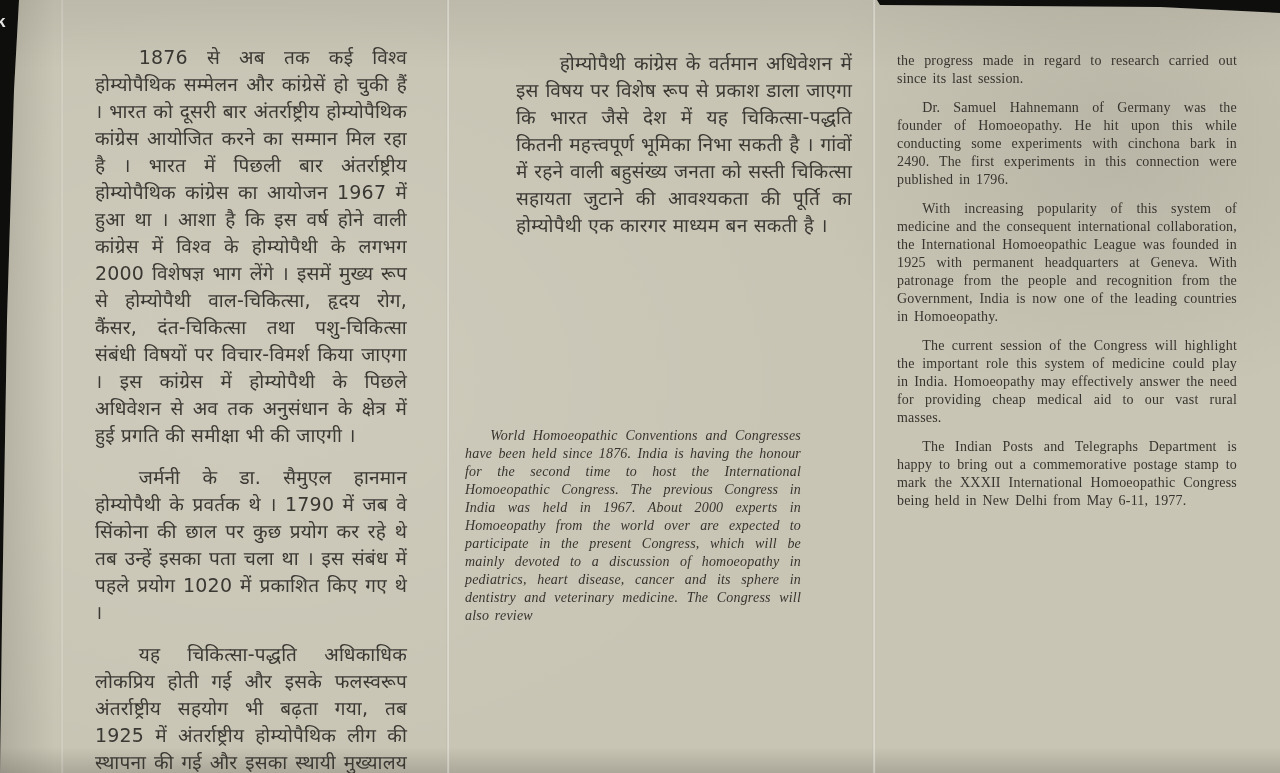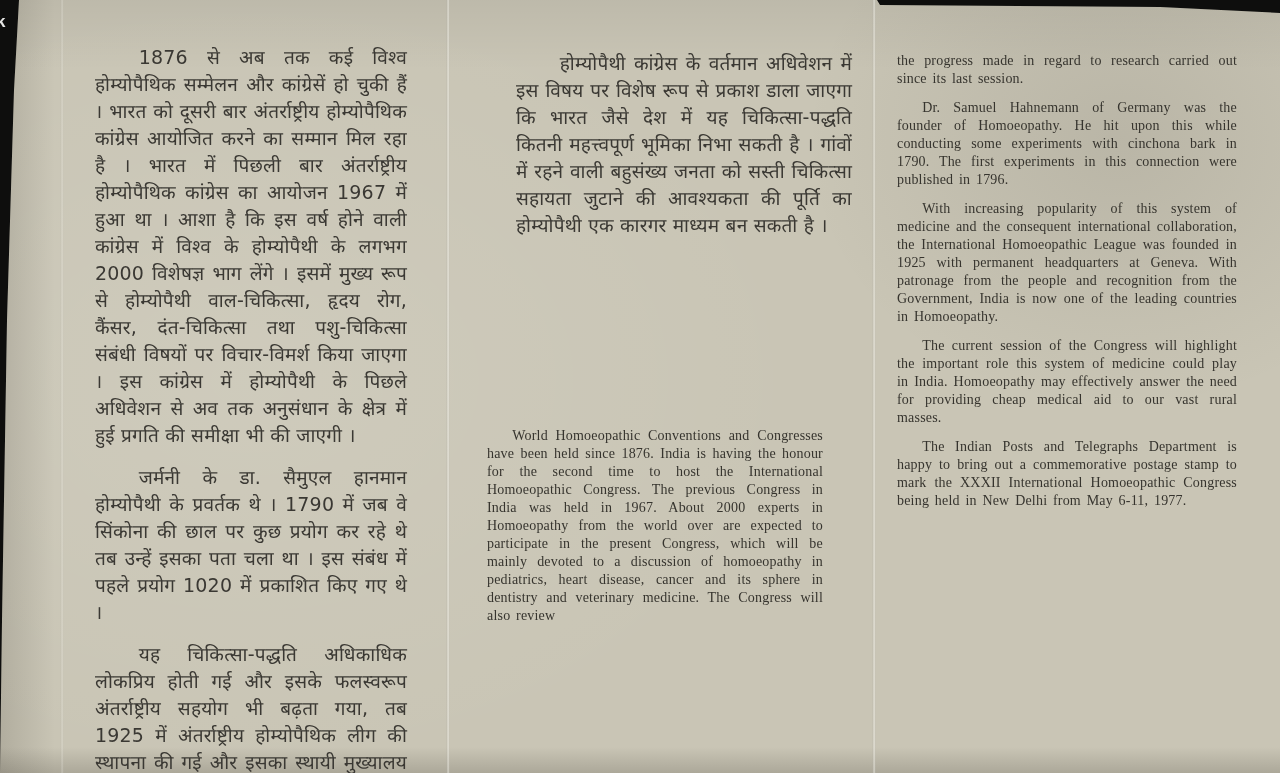--- a/index.html
+++ b/index.html
@@ -45,21 +45,21 @@
   .hi p { text-indent:2.3em; margin-bottom:15px; }
   .en {
     font-family:"Liberation Serif", serif;
     font-size:14px; line-height:18px; color:#36342e;
     word-spacing:2px; letter-spacing:0.2px;
   }
   .en p { text-indent:1.8em; margin-bottom:11px; }
   .en p.noindent { text-indent:0; }
   .col1 { left:95px;  top:44px;  width:312px; }
   .col2-hi { left:487px; top:50px; width:336px;margin-left:29px; }
-  .col2-en { left:487px; top:427px; width:336px; }
+  .col2-en { left:465px; top:427px; width:336px;font-style:italic; }
   .col3 { left:897px; top:52px; width:340px; }
 </style>
 </head>
 <body>
 
 <div class="photo">
 
   <span class="edge-label">k</span>
 
   <div class="paper"></div>
@@ -77,19 +77,19 @@
   <div class="col col2-hi hi">
     <p>होम्योपैथी कांग्रेस के वर्तमान अधिवेशन में इस विषय पर विशेष रूप से प्रकाश डाला जाएगा कि भारत जैसे देश में यह चिकित्सा-पद्धति कितनी महत्त्वपूर्ण भूमिका निभा सकती है । गांवों में रहने वाली बहुसंख्य जनता को सस्ती चिकित्सा सहायता जुटाने की आवश्यकता की पूर्ति का होम्योपैथी एक कारगर माध्यम बन सकती है ।</p>
   </div>
 
   <div class="col col2-en en">
     <p>World Homoeopathic Conventions and Congresses have been held since 1876. India is having the honour for the second time to host the International Homoeopathic Congress. The previous Congress in India was held in 1967. About 2000 experts in Homoeopathy from the world over are expected to participate in the present Congress, which will be mainly devoted to a discussion of homoeopathy in pediatrics, heart disease, cancer and its sphere in dentistry and veterinary medicine. The Congress will also review</p>
   </div>
 
   <div class="col col3 en">
     <p class="noindent">the progress made in regard to research carried out since its last session.</p>
-    <p>Dr. Samuel Hahnemann of Germany was the founder of Homoeopathy. He hit upon this while conducting some experiments with cinchona bark in 1790. The first experiments in this connection were published in 1796.</p>
+    <p>Dr. Samuel Hahnemann of Germany was the founder of Homoeopathy. He hit upon this while conducting some experiments with cinchona bark in 2490. The first experiments in this connection were published in 1796.</p>
     <p>With increasing popularity of this system of medicine and the consequent international collaboration, the International Homoeopathic League was founded in 1925 with permanent headquarters at Geneva. With patronage from the people and recognition from the Government, India is now one of the leading countries in Homoeopathy.</p>
     <p>The current session of the Congress will highlight the important role this system of medicine could play in India. Homoeopathy may effectively answer the need for providing cheap medical aid to our vast rural masses.</p>
     <p>The Indian Posts and Telegraphs Department is happy to bring out a commemorative postage stamp to mark the XXXII International Homoeopathic Congress being held in New Delhi from May 6-11, 1977.</p>
   </div>
 
 </div>
 
 </body></html>

